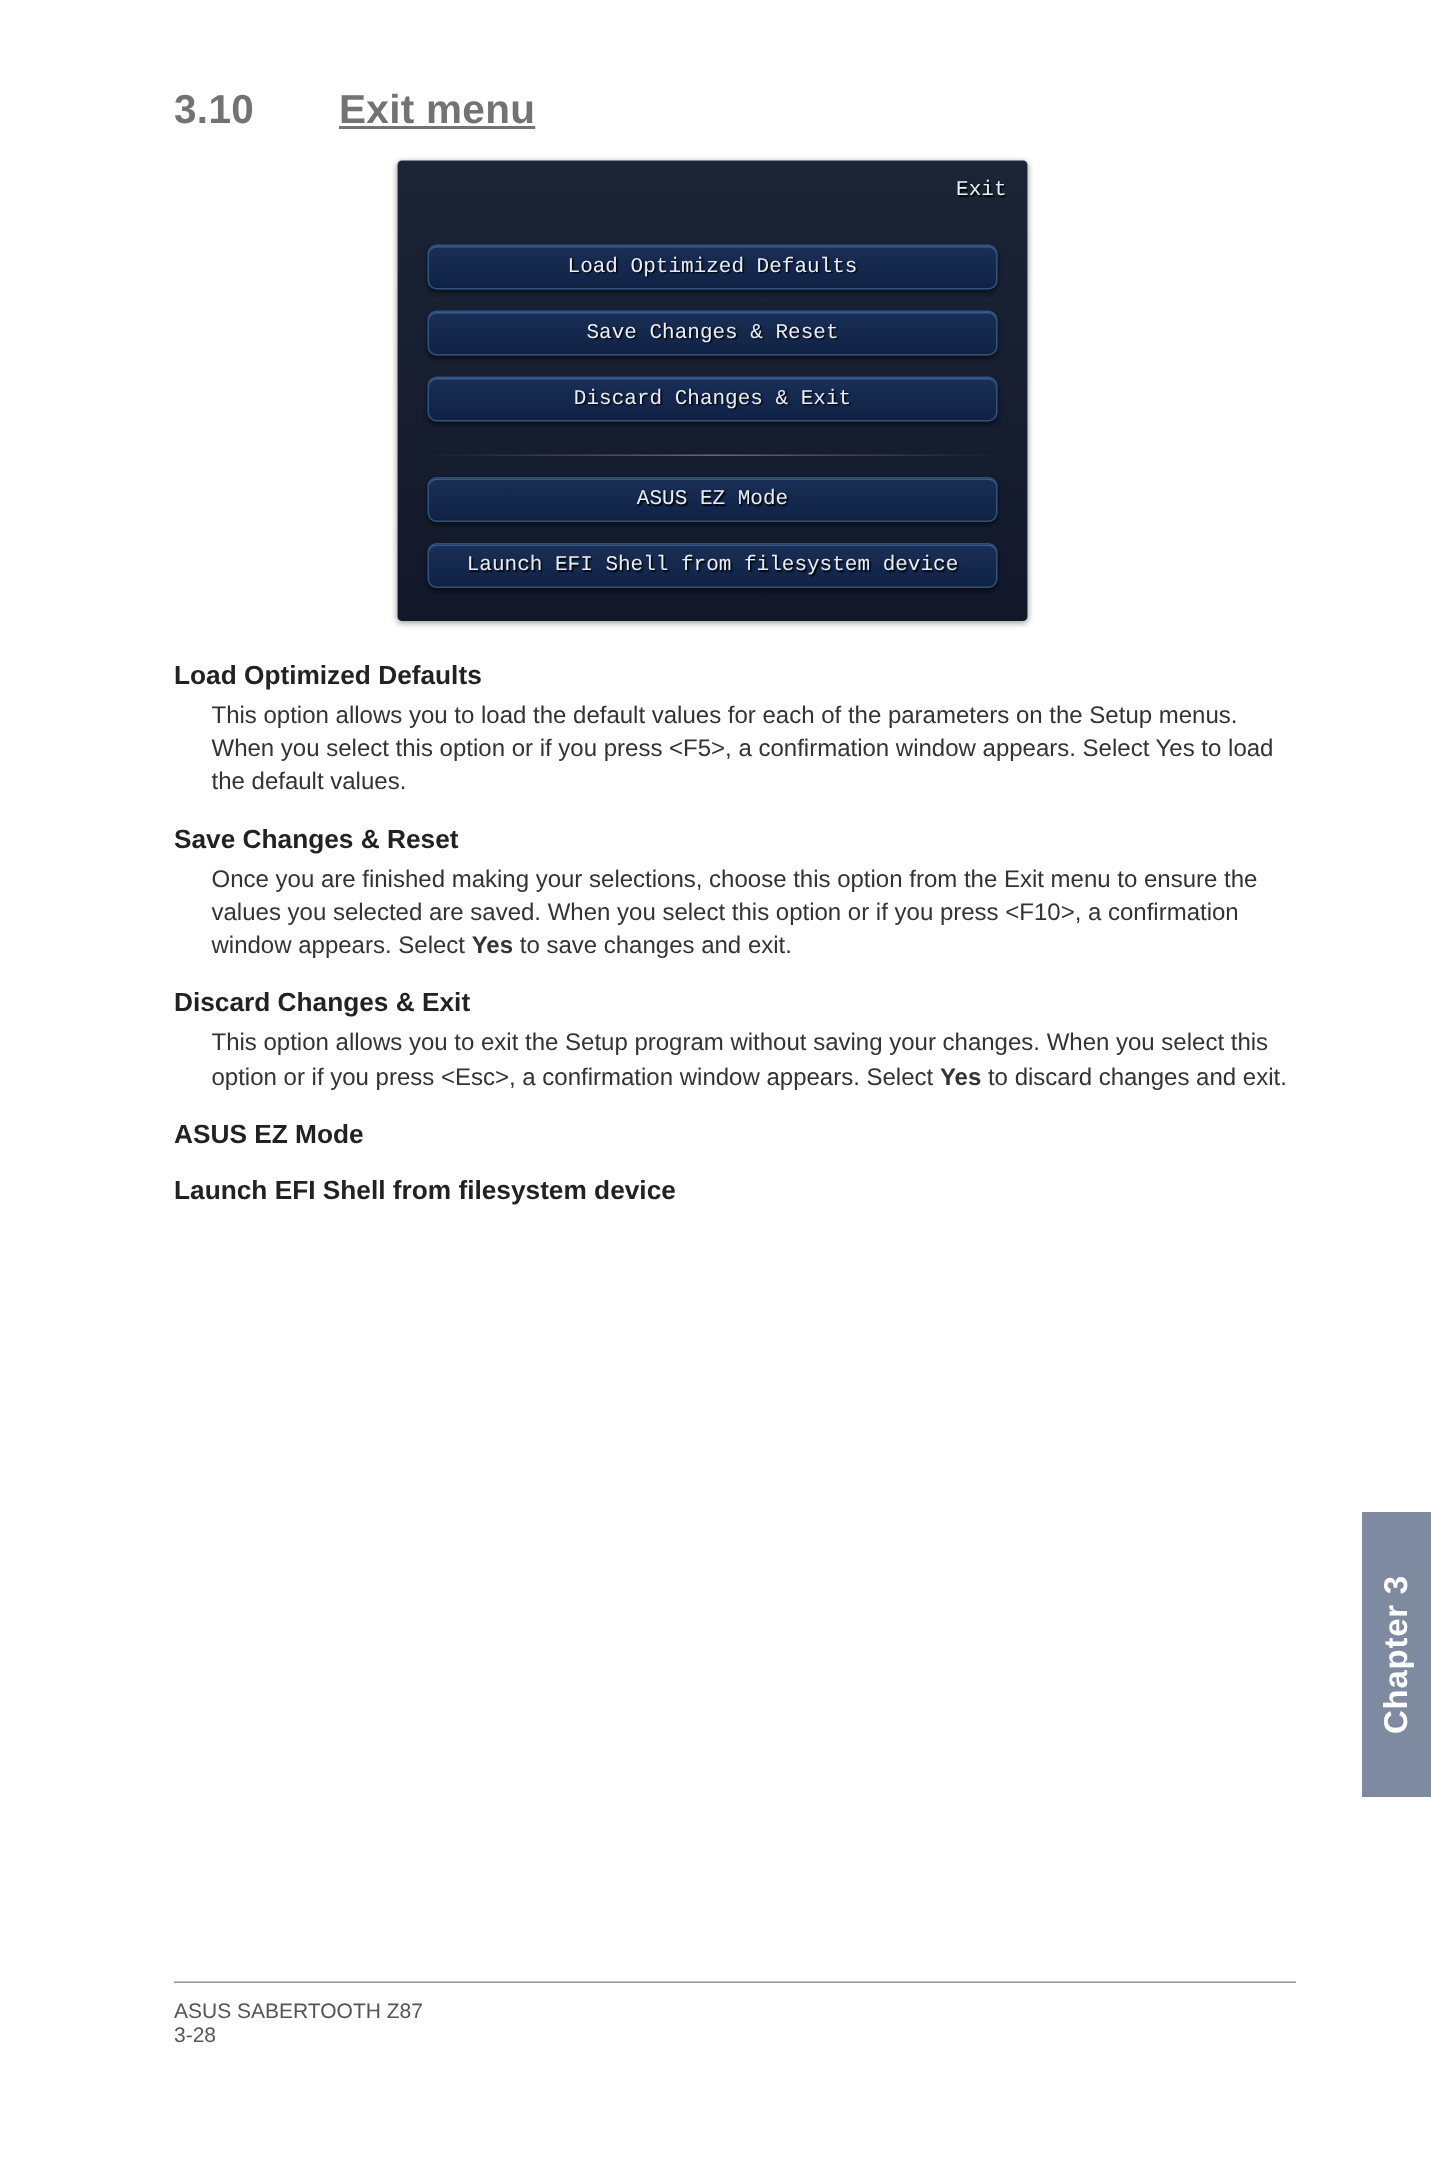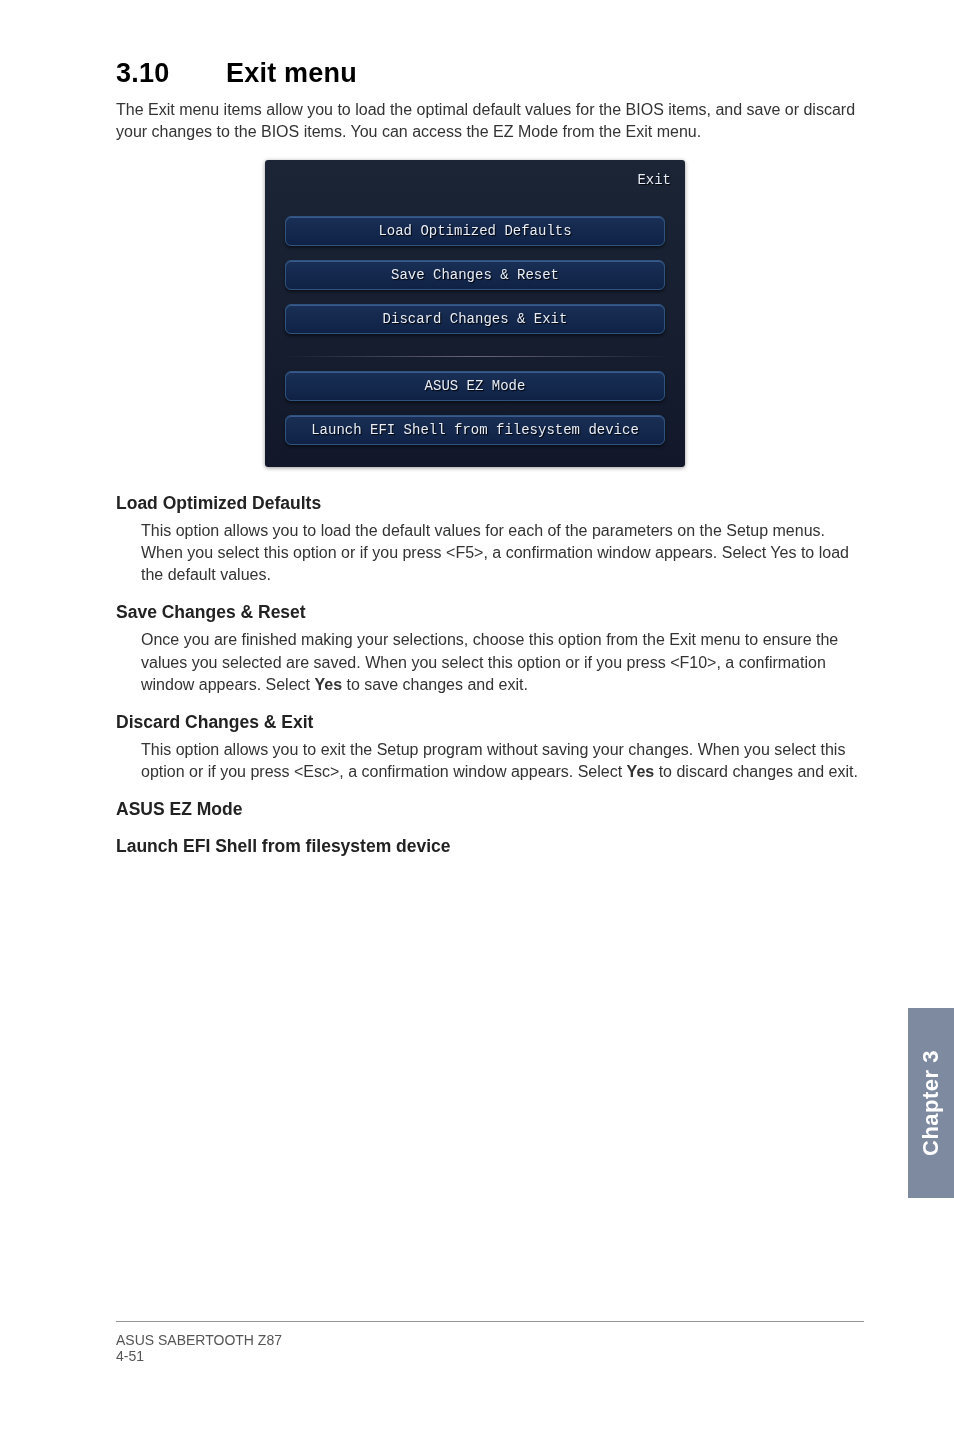--- a/index.html
+++ b/index.html
@@ -12,23 +12,24 @@
   }
   .page {
     padding: 58px 90px 0 116px;
     width: 100%;
     height: 100%;
     position: relative;
   }
   h1.section-title {
     font-size: 27px;
     font-weight: bold;
-    color: #000000;
+    color: #737373;
     margin-bottom: 10px;
     letter-spacing: 0.2px;
+    text-decoration: underline;
   }
   h1.section-title .num { display: inline-block; width: 110px; }
   p.body {
     font-size: 16px;
     line-height: 1.35;
     color: #333;
     margin-bottom: 6px;
   }
   .bios-box-wrap {
     width: 100%;
@@ -119,21 +120,20 @@
 </style>
 </head>
 <body>
 
 <div class="page">
 
   <h1 class="section-title">
     <span class="num">3.10</span><span>Exit menu</span>
   </h1>
 
-  <p class="body">The Exit menu items allow you to load the optimal default values for the BIOS items, and save or discard your changes to the BIOS items. You can access the EZ Mode from the Exit menu.</p>
 
   <div class="bios-box-wrap">
     <div class="bios-box">
       <div class="bios-title">Exit</div>
       <div class="bios-btn">Load Optimized Defaults</div>
       <div class="bios-btn">Save Changes &amp; Reset</div>
       <div class="bios-btn">Discard Changes &amp; Exit</div>
       <div class="bios-sep"></div>
       <div class="bios-btn">ASUS EZ Mode</div>
       <div class="bios-btn">Launch EFI Shell from filesystem device</div>
@@ -158,14 +158,14 @@
   <h2 class="sub">Launch EFI Shell from filesystem device</h2>
 
 </div>
 
 <div class="side-tab">
   <span>Chapter 3</span>
 </div>
 
 <div class="footer">
   <span>ASUS SABERTOOTH Z87</span>
-  <span>4-51</span>
+  <span>3-28</span>
 </div>
 
 </body></html>

